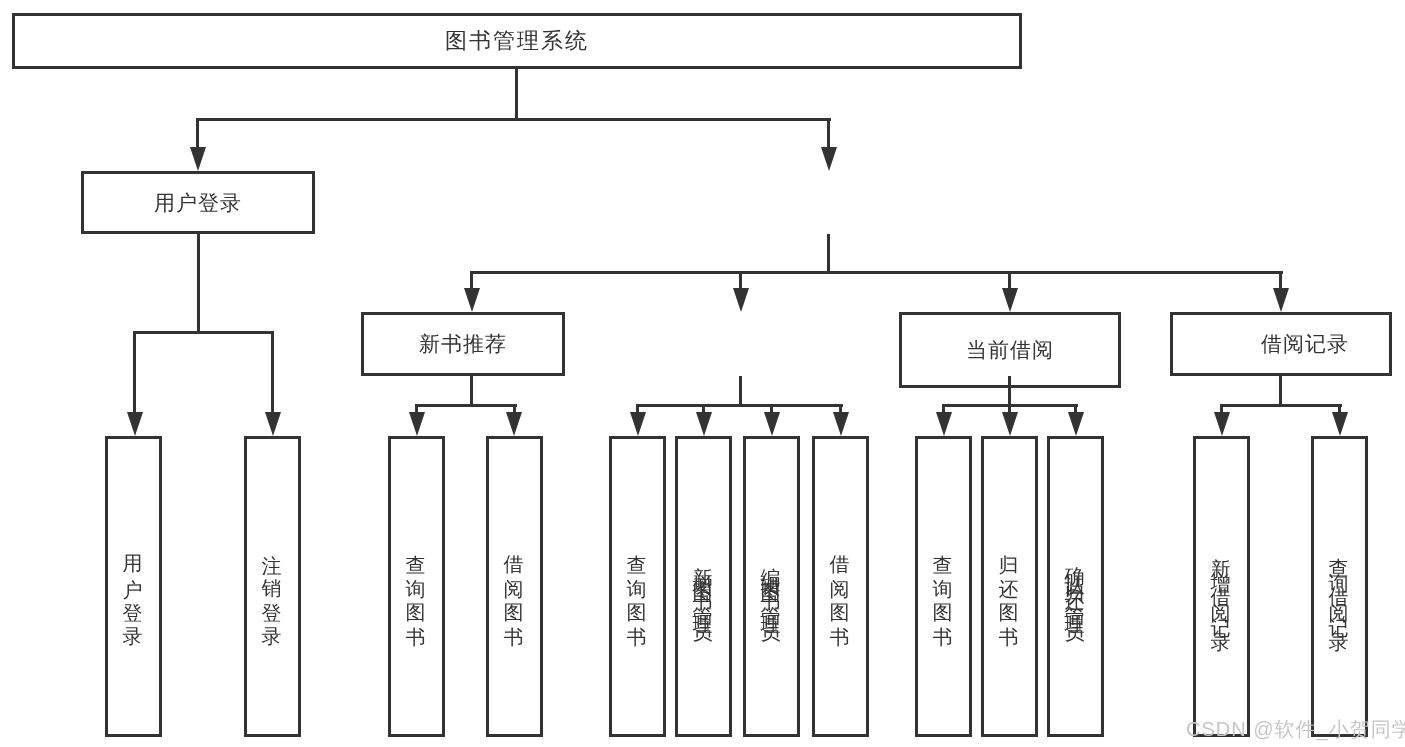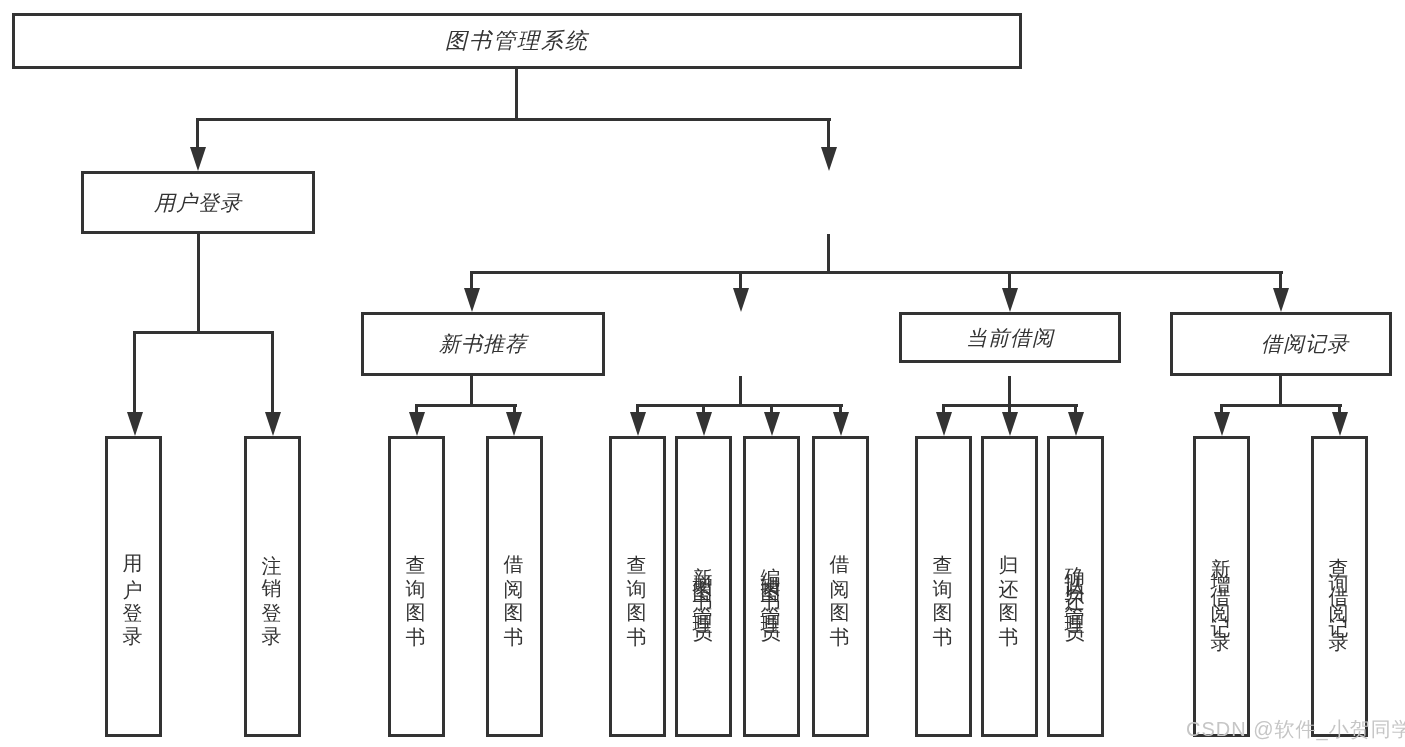--- a/index.html
+++ b/index.html
@@ -19,21 +19,21 @@
   .box {
     position: absolute;
     box-sizing: border-box;
     border: 3px solid #333333;
     background: #ffffff;
     display: flex;
     align-items: center;
     justify-content: center;
     color: #333333;
   }
-  .hbox { font-size: 21px; letter-spacing: 1px; font-style: italic; }
+  .hbox { font-size: 21px; letter-spacing: 1px; }
   .rootbox { font-size: 22px; letter-spacing: 2px; }
   .vbox {
     font-size: 20px;
     text-align: center;
   }
   .vbox span {
     writing-mode: vertical-lr;
     text-orientation: mixed;
     white-space: nowrap;
   }
@@ -97,24 +97,24 @@
   <div class="hline" style="left:471px; top:271px; width:812px;"></div>
   <div class="vline" style="left:470px; top:271px; height:20px;"></div>
   <div class="arrow" style="left:464px; top:288px;"></div>
   <div class="vline" style="left:739px; top:271px; height:20px;"></div>
   <div class="arrow" style="left:733px; top:288px;"></div>
   <div class="vline" style="left:1008px; top:271px; height:20px;"></div>
   <div class="arrow" style="left:1002px; top:288px;"></div>
   <div class="vline" style="left:1279px; top:271px; height:20px;"></div>
   <div class="arrow" style="left:1273px; top:288px;"></div>
 
-  <div class="box hbox" style="left:361px; top:312px; width:244px; height:64px;">
+  <div class="box hbox" style="left:361px; top:312px; width:204px; height:64px;">
     <span>新书推荐</span>
   </div>
-  <div class="box hbox" style="left:899px; top:312px; width:222px; height:51px;">
+  <div class="box hbox" style="left:899px; top:312px; width:222px; height:76px;">
     <span>当前借阅</span>
   </div>
   <div class="box hbox" style="left:1170px; top:312px; width:222px; height:64px;padding-left:48px;">
     <span>借阅记录</span>
   </div>
 
   <div class="vline" style="left:470px; top:376px; height:31px;"></div>
   <div class="hline" style="left:415px; top:404px; width:102px;"></div>
   <div class="vline" style="left:415px; top:404px; height:11px;"></div>
   <div class="arrow" style="left:409px; top:412px;"></div>

